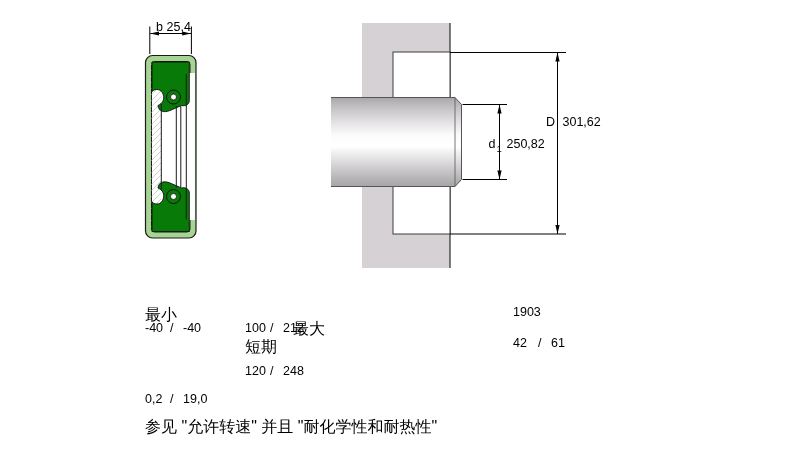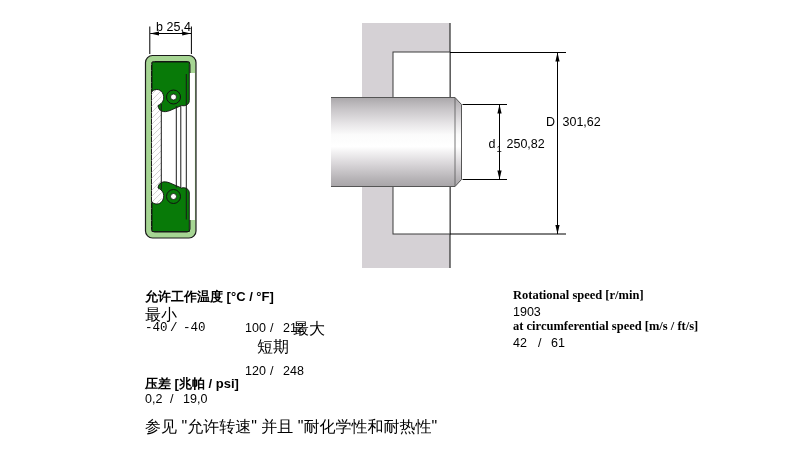--- a/index.html
+++ b/index.html
@@ -114,46 +114,42 @@
         <line x1="499.5" y1="104.5" x2="499.5" y2="179.5"></line>
         <polygon points="499.5,104.5 497.4,113.5 501.6,113.5" fill="#000" stroke="none"></polygon>
         <polygon points="499.5,179.5 497.4,170.5 501.6,170.5" fill="#000" stroke="none"></polygon>
       </g>
       <text x="495.5" y="148" text-anchor="end">d</text>
       <text class="sub" x="496.5" y="152">1</text>
       <text x="506.5" y="148">250,82</text>
     </g>
   </svg>
 
-  <div class="abs cjk-bold" style="left:145px;top:288px;">允许工作温度 [°C / °F]</div>
 
   <div class="abs plain" style="left:145px;top:305px;">最小</div>
   <div class="abs plain" style="left:245px;top:319px;margin-left:48px;">最大</div>
 
-  <div class="abs num" style="left:145px;top:321px;font-family:Liberation Mono, monospace;">
+  <div class="abs num" style="left:145px;top:321px;">
     <span class="a">-40</span><span class="s">/</span><span>-40</span>
   </div>
   <div class="abs num" style="left:245px;top:321px;">
     <span class="a">100</span><span class="s">/</span><span>212</span>
   </div>
 
-  <div class="abs plain" style="left:245px;top:337px;margin-left:12px;">短期</div>
+  <div class="abs plain" style="left:245px;top:337px;">短期</div>
 
   <div class="abs num" style="left:245px;top:364px;">
     <span class="a">120</span><span class="s">/</span><span>248</span>
   </div>
 
-  <div class="abs cjk-bold" style="left:145px;top:375px;">压差 [兆帕 / psi]</div>
 
   <div class="abs num" style="left:145px;top:392px;">
     <span class="a">0,2</span><span class="s">/</span><span>19,0</span>
   </div>
 
   <div class="abs plain" style="left:145px;top:417px;">参见 "允许转速" 并且 "耐化学性和耐热性"</div>
 
-  <div class="abs ser-bold" style="left:513px;top:288px;">Rotational speed [r/min]</div>
   <div class="abs num" style="left:513px;top:305px;">1903</div>
-  <div class="abs ser-bold" style="left:513px;top:319px;">at circumferential speed [m/s / ft/s]</div>
   <div class="abs num" style="left:513px;top:336px;">
     <span class="a">42</span><span class="s">/</span><span>61</span>
   </div>
 
 </div>
 
 </body></html>

